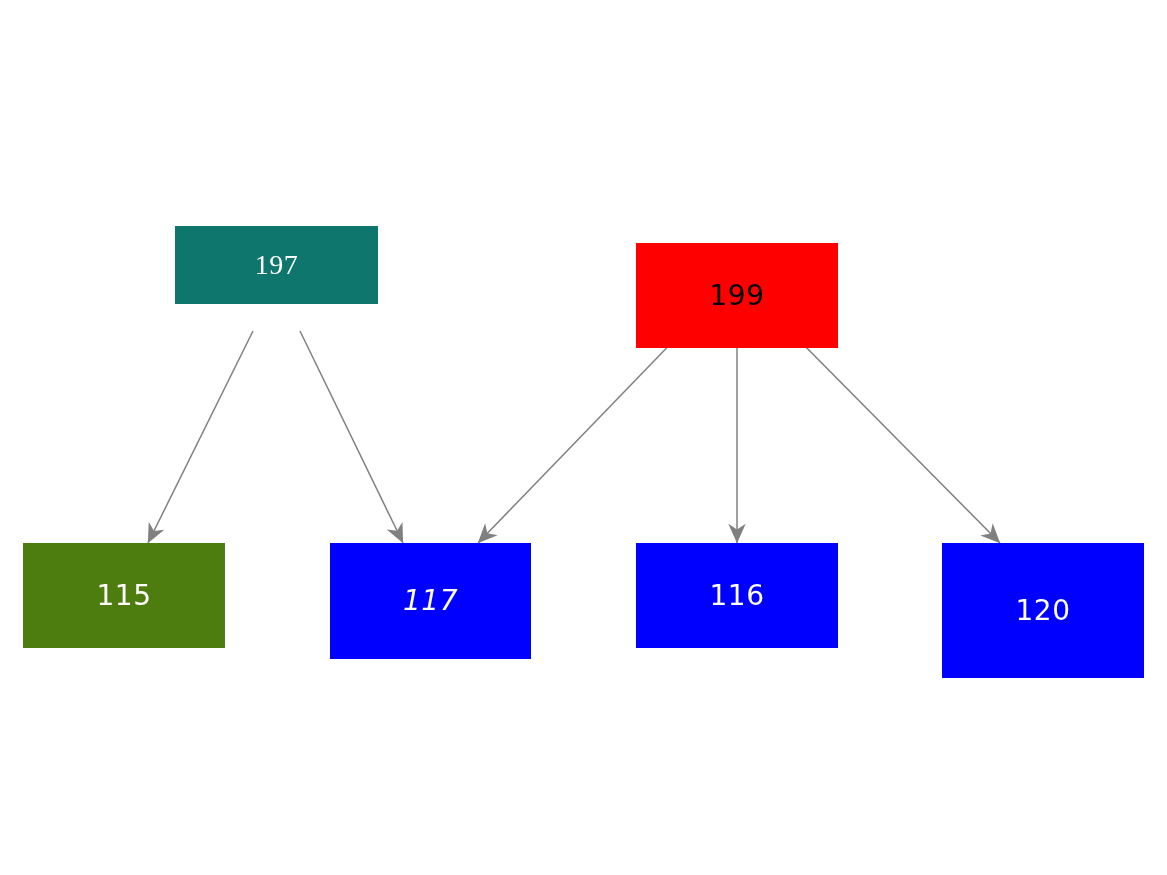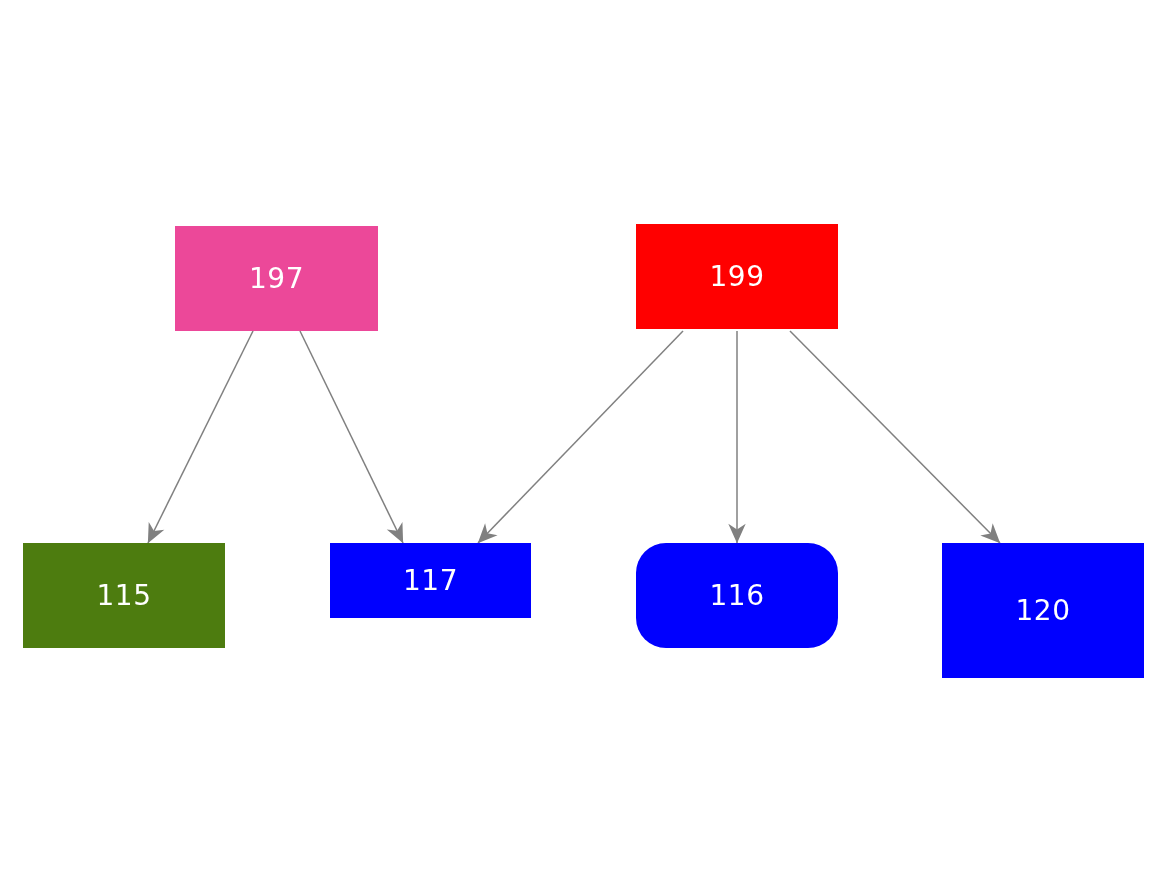--- a/index.html
+++ b/index.html
@@ -56,32 +56,32 @@
     </defs>
     <g id="edges">
         <line x1="253" y1="331" x2="148" y2="543" stroke="#808080" stroke-width="1.5" marker-end="url(#arrowhead)"></line>
         <line x1="300" y1="331" x2="403" y2="543" stroke="#808080" stroke-width="1.5" marker-end="url(#arrowhead)"></line>
         <line x1="683" y1="331" x2="478" y2="543" stroke="#808080" stroke-width="1.5" marker-end="url(#arrowhead)"></line>
         <line x1="737" y1="331" x2="737" y2="543" stroke="#808080" stroke-width="1.5" marker-end="url(#arrowhead)"></line>
         <line x1="790" y1="331" x2="1000" y2="543" stroke="#808080" stroke-width="1.5" marker-end="url(#arrowhead)"></line>
       </g>
   </svg>
 
-  <div class="graph-node" style="left: 175px; top: 226px; width: 203px; height: 105px; background: #ec4899; color: rgb(255, 255, 255);">
+  <div class="graph-node" style="left: 175px; top: 226px; width: 203px; height: 78px; background: #0f766e; color: rgb(255, 255, 255); font-family: Liberation Serif, serif;">
     <span class="node-label">197</span>
   </div>
-  <div class="graph-node" style="left: 636px; top: 224px; width: 202px; height: 105px; background: rgb(255, 0, 0); color: #ffffff;">
+  <div class="graph-node" style="left: 636px; top: 243px; width: 202px; height: 105px; background: rgb(255, 0, 0); color: #000000;">
     <span class="node-label">199</span>
   </div>
   <div class="graph-node" style="left: 23px; top: 543px; width: 202px; height: 105px; background: #4d7c0f; color: rgb(255, 255, 255);">
     <span class="node-label">115</span>
   </div>
-  <div class="graph-node" style="left: 330px; top: 543px; width: 201px; height: 75px; background: rgb(0, 0, 255); color: rgb(255, 255, 255);">
+  <div class="graph-node" style="left: 330px; top: 543px; width: 201px; height: 116px; background: rgb(0, 0, 255); color: rgb(255, 255, 255); font-style: italic;">
     <span class="node-label">117</span>
   </div>
-  <div class="graph-node" style="left: 636px; top: 543px; width: 202px; height: 105px; background: rgb(0, 0, 255); color: rgb(255, 255, 255); border-radius: 30px;">
+  <div class="graph-node" style="left: 636px; top: 543px; width: 202px; height: 105px; background: rgb(0, 0, 255); color: rgb(255, 255, 255);">
     <span class="node-label">116</span>
   </div>
   <div class="graph-node" style="left: 942px; top: 543px; width: 202px; height: 135px; background: rgb(0, 0, 255); color: rgb(255, 255, 255);">
     <span class="node-label">120</span>
   </div>
 
 </div>
 
 </body></html>

